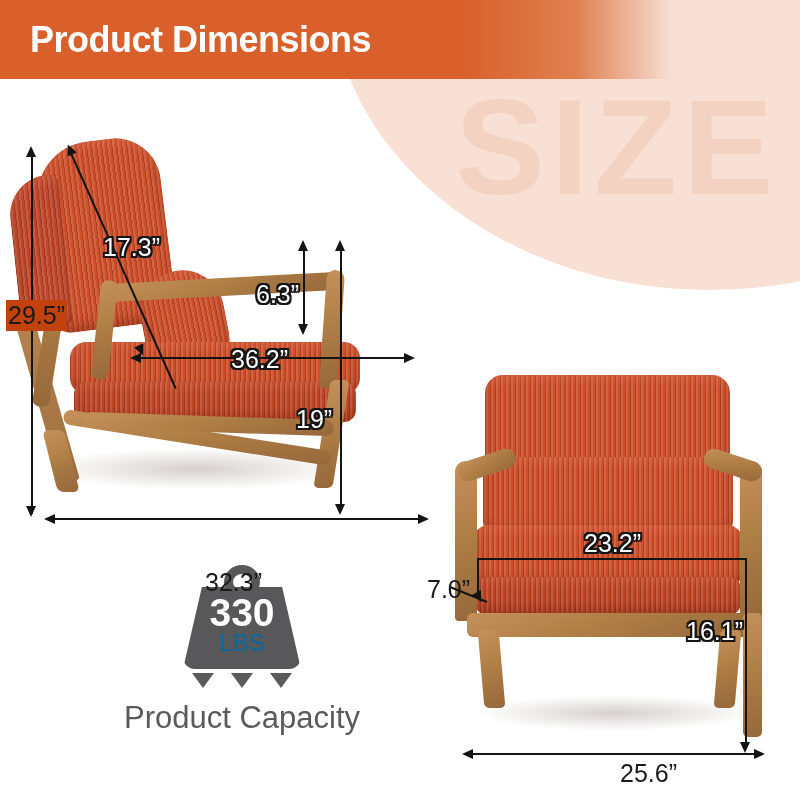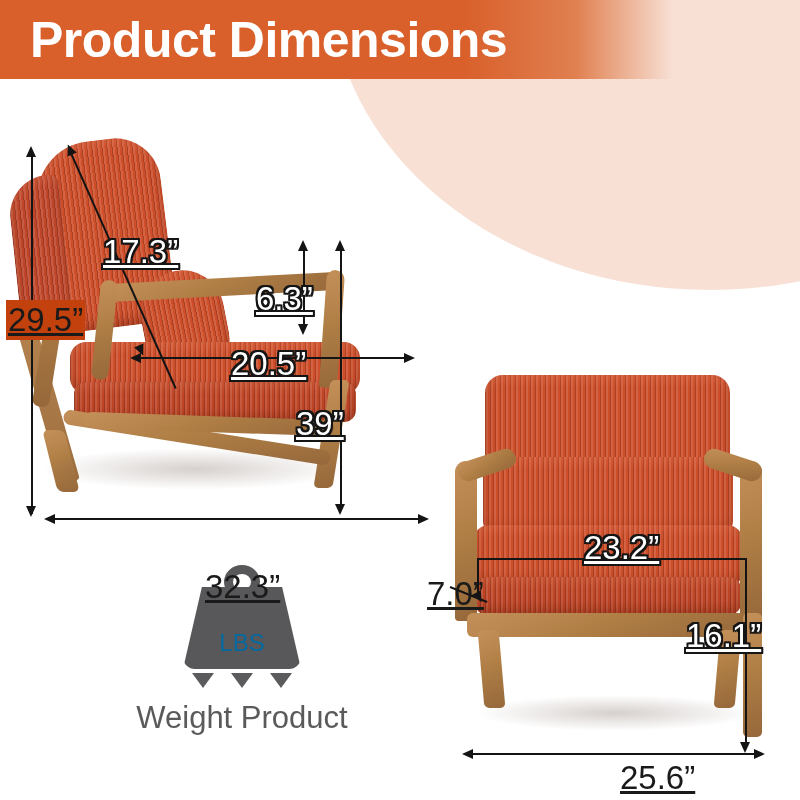--- a/index.html
+++ b/index.html
@@ -35,21 +35,21 @@
 
   
   .banner{
     position:absolute;left:0;top:0;
     width:800px;height:79px;
     z-index:3;
     background:linear-gradient(to right,#D9602B 0%,#D9602B 58%,#E08050 72%,rgba(247,223,211,0.65) 84%,rgba(248,224,213,0) 95%);
   }
   .banner-title{
     position:absolute;left:30px;top:6px;
-    font-size:50px;
+    font-size:36px;
     font-weight:bold;
     color:#ffffff;
     letter-spacing:-0.5px;
     line-height:68px;
     white-space:nowrap;
     font-family:"Liberation Sans", sans-serif;
   }
 
   
   .chair{position:absolute;z-index:2;}
@@ -75,25 +75,24 @@
   .dline.v{width:2px;}
 
   .arrowhead{position:absolute;width:0;height:0;z-index:6;}
   .ah-left  {border-top:5px solid transparent;border-bottom:5px solid transparent;border-right:11px solid #141414;}
   .ah-right {border-top:5px solid transparent;border-bottom:5px solid transparent;border-left:11px solid #141414;}
   .ah-up    {border-left:5px solid transparent;border-right:5px solid transparent;border-bottom:11px solid #141414;}
   .ah-down  {border-left:5px solid transparent;border-right:5px solid transparent;border-top:11px solid #141414;}
 
   .dlabel{
     position:absolute;z-index:8;
-    font-size:33px;
+    font-size:25px;
     color:#141414;
     white-space:nowrap;
     font-family:"Liberation Sans", sans-serif;
-    text-decoration:underline;
   }
   .dlabel.outlined{
     color:#ffffff;
     font-weight:normal;
     text-shadow:
       -2px -2px 0 #151515,  2px -2px 0 #151515,
       -2px  2px 0 #151515,  2px  2px 0 #151515,
       -2px  0   0 #151515,  2px  0   0 #151515,
        0   -2px 0 #151515,  0    2px 0 #151515;
   }
@@ -147,20 +146,21 @@
     background:radial-gradient(ellipse at center, rgba(120,100,90,.30) 0%, rgba(120,100,90,0) 70%);
     border-radius:50%;
   }
 </style>
 </head>
 <body>
 
 <div id="page">
 
   <div class="bg-circle"></div>
+  <div class="bg-watermark">SIZE</div>
 
   <div class="banner">
     <div class="banner-title">Product Dimensions</div>
   </div>
 
   <div class="chair" style="left:0px;top:130px;width:420px;height:390px;">
 
     <div class="floor-shadow" style="left:40px;top:318px;width:310px;height:42px;"></div>
 
     <div class="wood" style="left:35px;top:175px;width:20px;height:175px;transform:skewX(16deg);border-radius:4px;
@@ -214,28 +214,28 @@
     <div class="dline v" style="left:303px;top:246px;height:84px;"></div>
     <div class="arrowhead ah-up" style="left:298px;top:240px;"></div>
     <div class="arrowhead ah-down" style="left:298px;top:324px;"></div>
     <div class="dlabel outlined" style="left:256px;top:280px;">6.3”</div>
   </div>
 
   <div>
     <div class="dline h" style="left:138px;top:357px;width:272px;"></div>
     <div class="arrowhead ah-left" style="left:130px;top:353px;"></div>
     <div class="arrowhead ah-right" style="left:404px;top:353px;"></div>
-    <div class="dlabel outlined" style="left:231px;top:345px;">20.5”</div>
+    <div class="dlabel outlined" style="left:231px;top:345px;">36.2”</div>
   </div>
 
   <div>
     <div class="dline v" style="left:340px;top:246px;height:264px;"></div>
     <div class="arrowhead ah-up" style="left:335px;top:240px;"></div>
     <div class="arrowhead ah-down" style="left:335px;top:504px;"></div>
-    <div class="dlabel outlined" style="left:296px;top:405px;">39”</div>
+    <div class="dlabel outlined" style="left:296px;top:405px;">19”</div>
   </div>
 
   <div>
     <div class="dline h" style="left:52px;top:518px;width:372px;"></div>
     <div class="arrowhead ah-left" style="left:44px;top:514px;"></div>
     <div class="arrowhead ah-right" style="left:418px;top:514px;"></div>
     <div class="dlabel plain-dark" style="left:205px;top:524px;margin-top:44px;">32.3”</div>
   </div>
 
   <div class="chair" style="left:455px;top:375px;width:320px;height:370px;">
@@ -287,25 +287,26 @@
     <div class="arrowhead ah-left" style="left:462px;top:749px;"></div>
     <div class="arrowhead ah-right" style="left:754px;top:749px;"></div>
     <div class="dlabel plain-dark" style="left:584px;top:759px;margin-left:36px;">25.6”</div>
   </div>
 
   <div class="weight-wrap" style="left:108px;top:565px;width:268px;">
 
     <div class="weight-icon">
       <div class="weight-handle"></div>
       <div class="weight-body"></div>
+      <div class="weight-num">330</div>
       <div class="weight-unit">LBS</div>
     </div>
 
     <div class="tri-row">
       <div class="tri"></div>
       <div class="tri"></div>
       <div class="tri"></div>
     </div>
 
-    <div class="weight-caption">Weight Product</div>
+    <div class="weight-caption">Product Capacity</div>
   </div>
 
 </div>
 
 </body></html>

